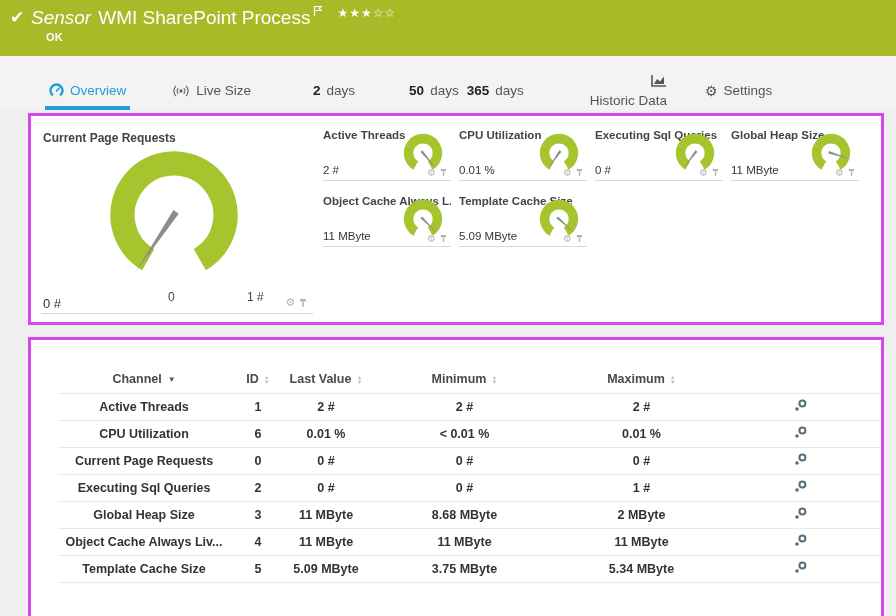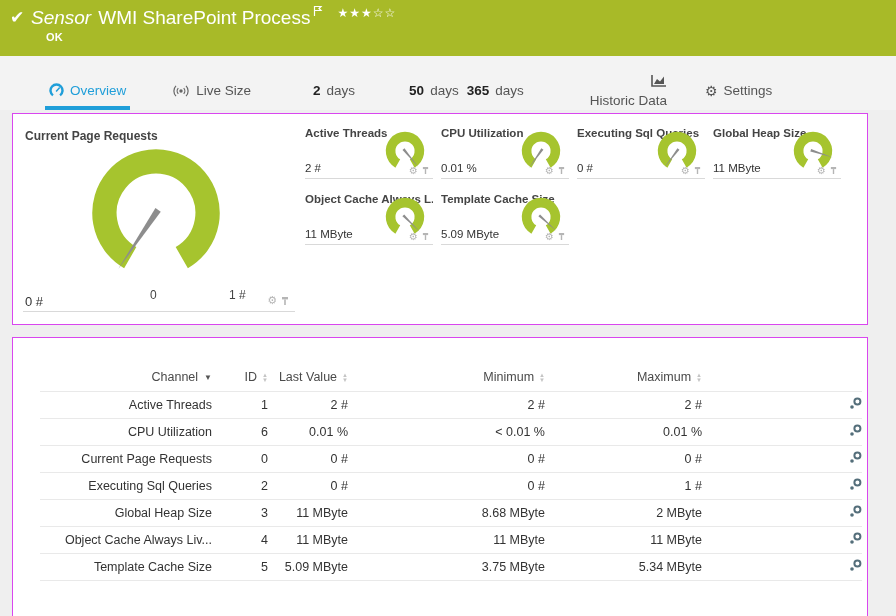--- a/index.html
+++ b/index.html
@@ -41,22 +41,22 @@
   .tab:nth-of-type(3){ margin-left: 54px; }
   .tab:nth-of-type(4){ margin-left: 46px; }
   .tab:nth-of-type(5){ }
   .tab:nth-of-type(6){ margin-left: 58px; flex-direction: column; }
   .tab:nth-of-type(7){ margin-left: 30px; }
   .tab:nth-of-type(8){ margin-left: 40px; }
   .gear-glyph { font-size: 14px; color: #555; line-height: 1; }
 
   
   .panel {
-    position: absolute; left: 12px; width: 856px;
-    background: #fff; border: 1px solid #d946ef;
+    position: absolute; left: 28px; width: 856px;
+    background: #fff; border: 3px solid #d946ef;
   }
   .panel.gauges { top: 113px; height: 212px; }
   .panel.table-panel { top: 337px; height: 300px; }
 
   
   .big-block { position: absolute; left: 10px; top: 8px; width: 272px; height: 190px; border-bottom: 1px solid #d9d9d9; }
   .gauge-title { font-size: 12px; font-weight: bold; color: #444; padding: 7px 0 0 2px; }
   .big-svg { position: absolute; left: 58px; top: 16px; }
   .arc { fill: none; stroke: #a6c42e; }
   .needle { fill: #8d8d8d; }
@@ -83,21 +83,21 @@
   
   table.channels { border-collapse: collapse; table-layout: fixed; width: 822px; margin: 26px 0 0 27px; }
   table.channels col.c-channel { width: 172px; }
   table.channels col.c-id      { width: 56px;  }
   table.channels col.c-last    { width: 80px;  }
   table.channels col.c-min     { width: 197px; }
   table.channels col.c-max     { width: 157px; }
   table.channels col.c-set     { width: 160px; }
   table.channels th, table.channels td {
     height: 27px; border-bottom: 1px solid #e9e9e9;
-    font-size: 12.5px; font-weight: normal; text-align: right; vertical-align: middle;
+    font-size: 12.5px; font-weight: bold; text-align: center; vertical-align: middle;
     white-space: nowrap; overflow: hidden;
   }
   table.channels th { color: #4a4a4a; cursor: pointer; }
   table.channels td { color: #333; }
   th.num, td.num { text-align: right; }
   th.set, td.set { text-align: center; }
   .sortdown { font-size: 8px; color: #555; margin-left: 6px; vertical-align: middle; }
   .sorts { display: inline-flex; flex-direction: column; vertical-align: middle; margin-left: 5px; }
   .sorts span { font-size: 6px; line-height: 5px; color: #c4c4c4; }
   .chset { cursor: pointer; display: inline-block; }

